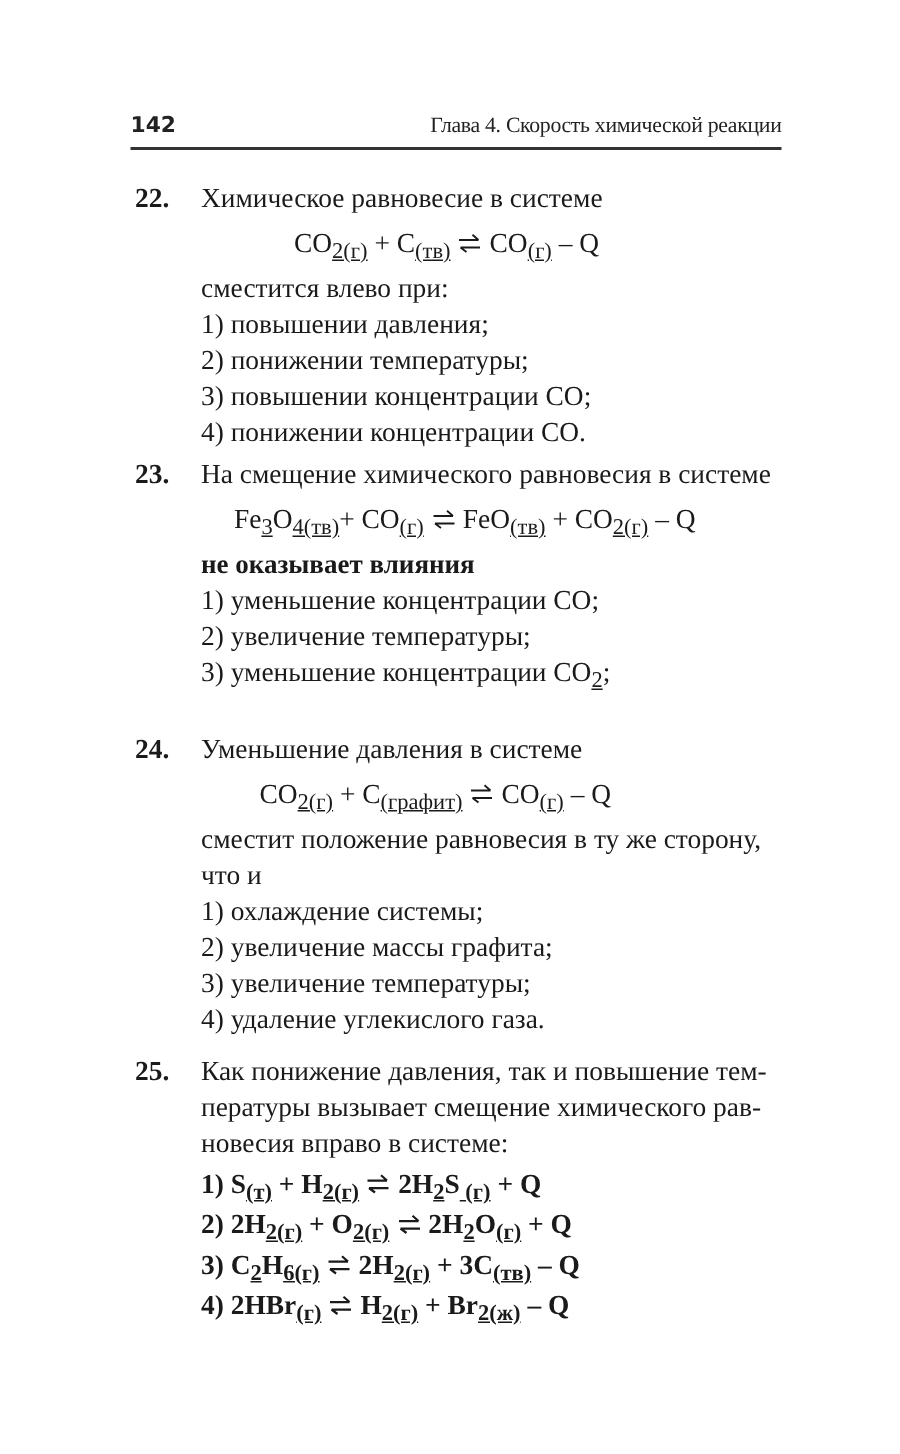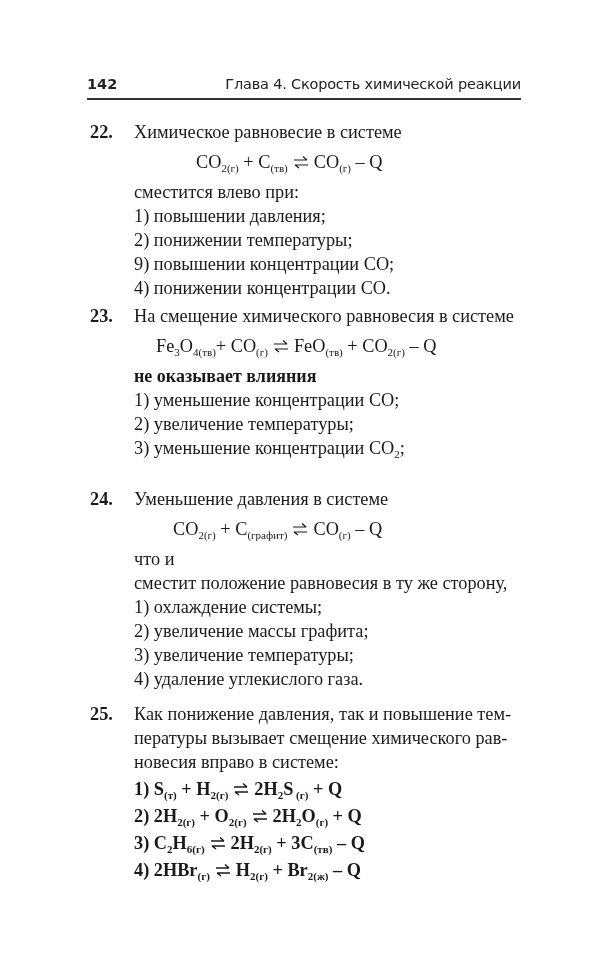--- a/index.html
+++ b/index.html
@@ -1,30 +1,30 @@
 <!DOCTYPE html>
 <html><head>
 <meta charset="utf-8">
 <style>
   html, body { margin: 0; padding: 0; background: #ffffff; }
   body { width: 600px; height: 969px; position: relative; overflow: hidden; color: #1a1a1a; }
   .page { position: absolute; left: 0; top: 0; width: 584px; height: 969px; }
   .header { position: absolute; left: 87px; top: 72px; width: 434px; height: 26px;
             font-family: "DejaVu Sans", sans-serif; font-size: 14.5px; color: #222; }
   .header .pagenum { position: absolute; left: 0; top: 4px; font-weight: bold; }
-  .header .chapter { position: absolute; right: 0; top: 4px; letter-spacing: -0.2px; }
+  .header .chapter { position: absolute; right: 0; top: 4px; letter-spacing: -0.2px; font-family: Liberation Serif, serif; }
   .rule { position: absolute; left: 87px; top: 98px; width: 434px; height: 1.5px; background: #333; }
 
   .serif { font-family: "Liberation Serif", "DejaVu Serif", serif; }
   .task { position: absolute; left: 90px; width: 440px; font-size: 18.3px; line-height: 24px; }
   .task .num { position: absolute; left: 0; top: 0; font-weight: bold; }
   .task .body { margin-left: 44px; }
   .task .line { white-space: nowrap; }
   .eq { white-space: nowrap; font-size: 18.3px; line-height: 30px; }
-  .eq sub { font-size: 11px; vertical-align: -4px; line-height: 0; }
+  .eq sub { font-size: 15px; vertical-align: -4px; line-height: 0; text-decoration: underline; }
   .bold { font-weight: bold; }
   .bold-sm { font-weight: bold; font-size: 18px; }
   .arrow { display: inline-block; width: 18px; height: 14px; vertical-align: -1px; margin: 0 4px; }
 </style>
 </head>
 <body>
 
 <div class="page">
 
   <div class="header">
@@ -39,21 +39,21 @@
       <div class="line">Химическое равновесие в системе</div>
       <div class="eq" style="margin-left:62px; margin-top:3px; margin-bottom:3px;">
         <span>CO</span><sub>2(г)</sub><span> + C</span><sub>(тв)</sub><svg class="arrow" viewBox="0 0 18 14">
             <path d="M2 5 H15 M15 5 L11 1.5" stroke="#1a1a1a" stroke-width="1.2" fill="none"></path>
             <path d="M16 10 H3 M3 10 L7 13" stroke="#1a1a1a" stroke-width="1.2" fill="none"></path>
           </svg><span>CO</span><sub>(г)</sub><span> – Q</span>
       </div>
       <div class="line">сместится влево при:</div>
       <div class="line">1) повышении давления;</div>
       <div class="line">2) понижении температуры;</div>
-      <div class="line">9) повышении концентрации CO;</div>
+      <div class="line">3) повышении концентрации CO;</div>
       <div class="line">4) понижении концентрации CO.</div>
     </div>
   </div>
 
   <div class="task serif" style="top:304px;">
     <span class="num">23.</span>
     <div class="body">
       <div class="line">На смещение химического равновесия в системе</div>
       <div class="eq" style="margin-left:22px; margin-top:3px; margin-bottom:3px;">
         <span>Fe</span><sub>3</sub><span>O</span><sub>4(тв)</sub><span>+ CO</span><sub>(г)</sub><svg class="arrow" viewBox="0 0 18 14">
@@ -71,22 +71,22 @@
   <div class="task serif" style="top:487px;">
     <span class="num">24.</span>
     <div class="body">
       <div class="line">Уменьшение давления в системе</div>
       <div class="eq" style="margin-left:39px; margin-top:3px; margin-bottom:3px;">
         <span>CO</span><sub>2(г)</sub><span> + C</span><sub>(графит)</sub><svg class="arrow" viewBox="0 0 18 14">
             <path d="M2 5 H15 M15 5 L11 1.5" stroke="#1a1a1a" stroke-width="1.2" fill="none"></path>
             <path d="M16 10 H3 M3 10 L7 13" stroke="#1a1a1a" stroke-width="1.2" fill="none"></path>
           </svg><span>CO</span><sub>(г)</sub><span> – Q</span>
       </div>
+      <div class="line">сместит положение равновесия в ту же сторону,</div>
       <div class="line">что и</div>
-      <div class="line">сместит положение равновесия в ту же сторону,</div>
       <div class="line">1) охлаждение системы;</div>
       <div class="line">2) увеличение массы графита;</div>
       <div class="line">3) увеличение температуры;</div>
       <div class="line">4) удаление углекислого газа.</div>
     </div>
   </div>
 
   <div class="task serif" style="top:702px;">
     <span class="num">25.</span>
     <div class="body">

